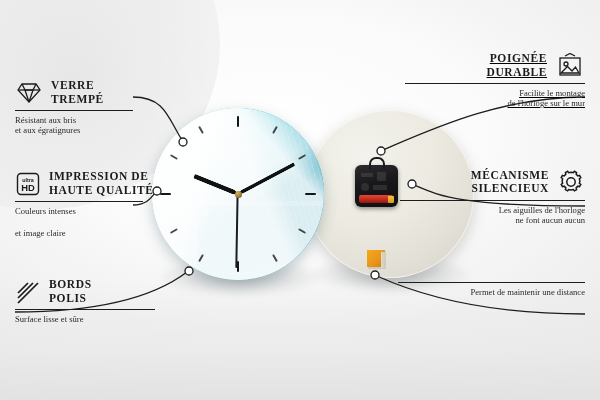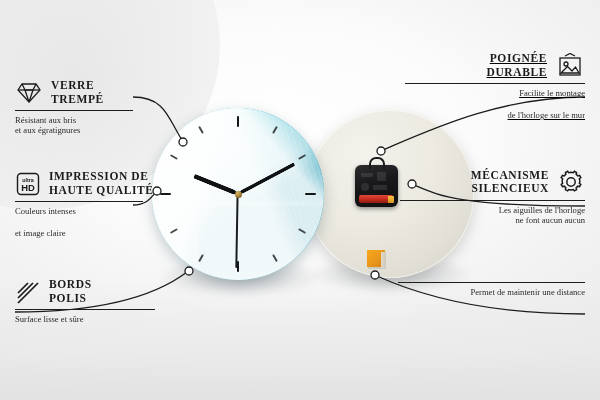--- a/index.html
+++ b/index.html
@@ -405,21 +405,21 @@
         <g fill="none" stroke="#1b1b1b" stroke-width="1.3">
           <path d="M10 3 L15 0.5 L20 3"></path>
           <rect x="5" y="5" width="20" height="17"></rect>
           <circle cx="11" cy="11" r="2"></circle>
           <path d="M6 20 L12.5 13.5 L17 18 L20.5 14 L24 20 Z"></path>
         </g>
       </svg>
     </div>
     <div class="rule" style="width:180px;"></div>
     <div class="sub">Facilite le montage</div>
-    <div class="sub" style="margin-top:12px;">de l'horloge sur le mur</div>
+    <div class="sub" style="margin-top:0;">de l'horloge sur le mur</div>
   </div>
 
   <div class="callout right" id="c-mecanisme">
     <div class="row">
       <div>
         <div class="ttl">MÉCANISME</div>
         <div class="ttl">SILENCIEUX</div>
       </div>
       <svg class="ico" width="28" height="28" viewBox="0 0 28 28">
         <g fill="none" stroke="#1b1b1b" stroke-width="1.5">

